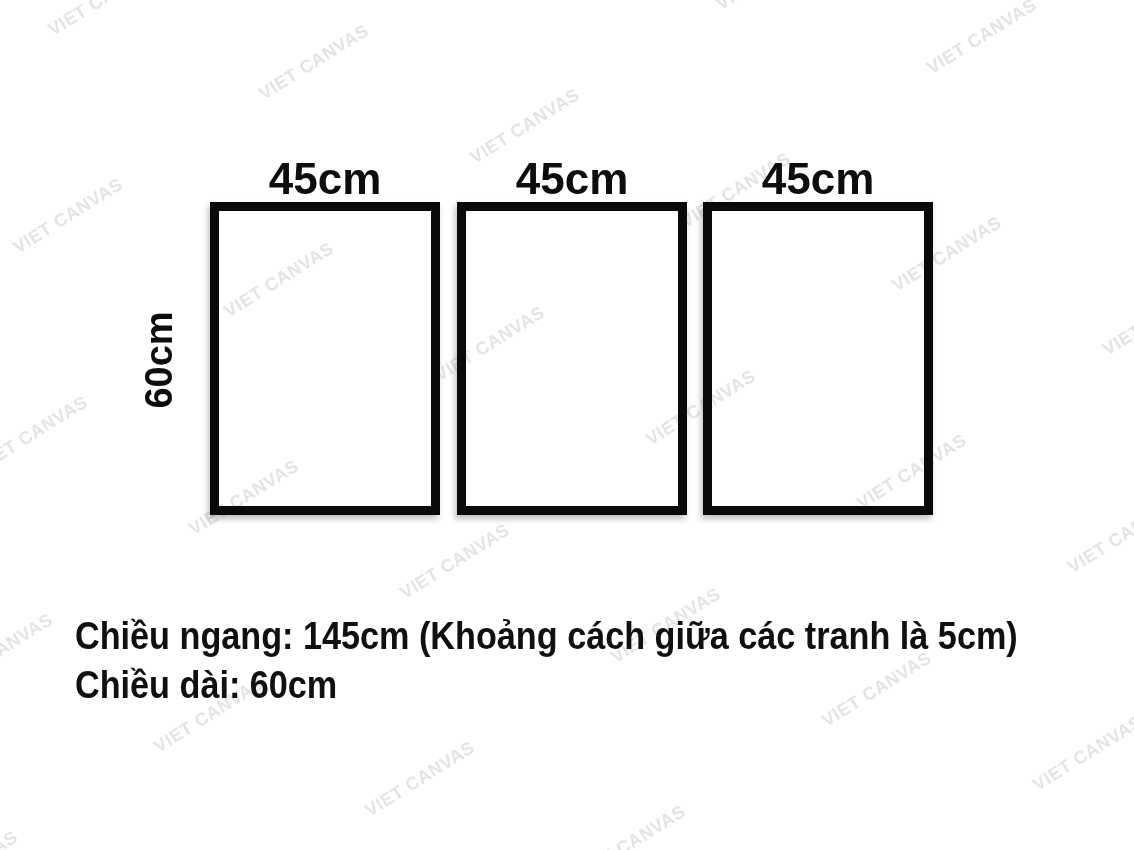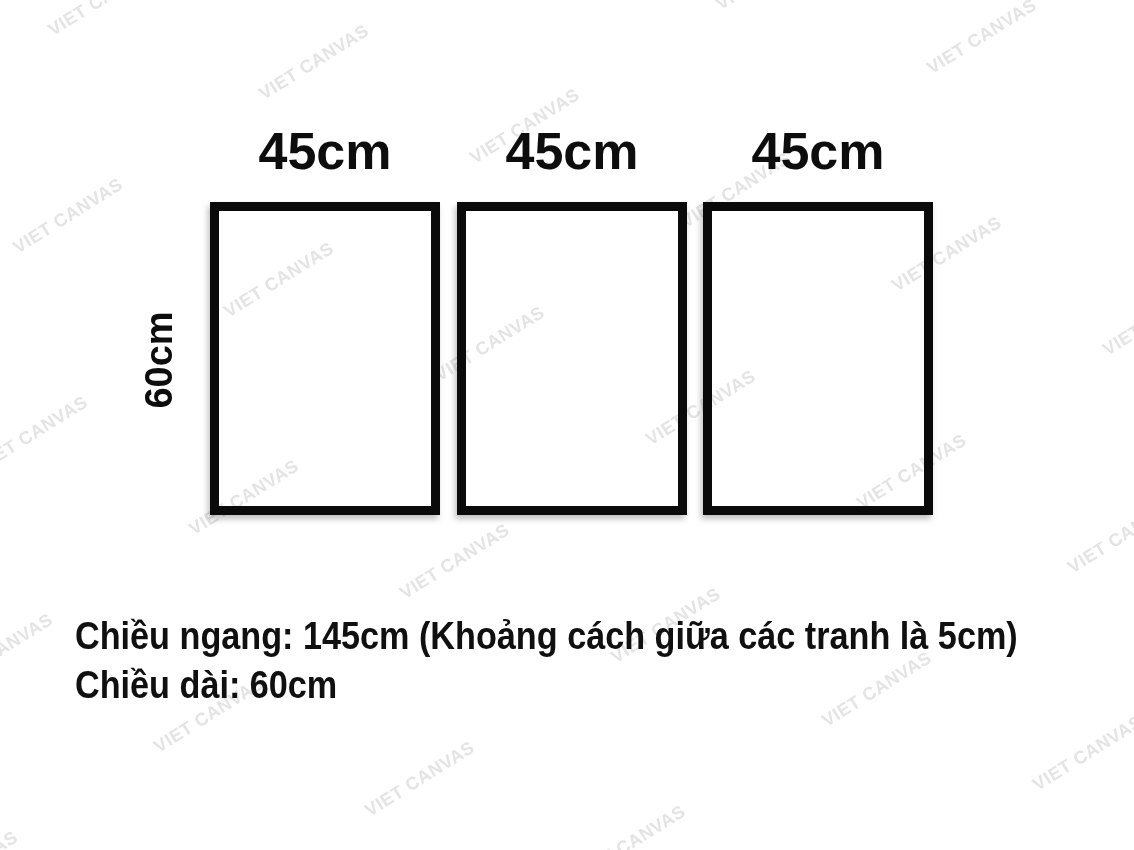--- a/index.html
+++ b/index.html
@@ -49,27 +49,27 @@
     box-shadow: -2px 4px 6px rgba(0,0,0,0.25);
     z-index: 2;
   }
   .frame-1 { left: 210px; }
   .frame-2 { left: 457px; }
   .frame-3 { left: 703px; }
 
   
   .width-label {
     position: absolute;
-    top: 128px;
+    top: 156px;
     height: 46px;
     width: 230px;
     display: flex;
     align-items: center;
     justify-content: center;
-    font-size: 52px;
+    font-size: 44px;
     font-weight: 700;
     color: #0d0d0d;
     z-index: 2;
   }
   .width-label-1 { left: 210px; }
   .width-label-2 { left: 457px; }
   .width-label-3 { left: 703px; }
 
   
   .height-label {

